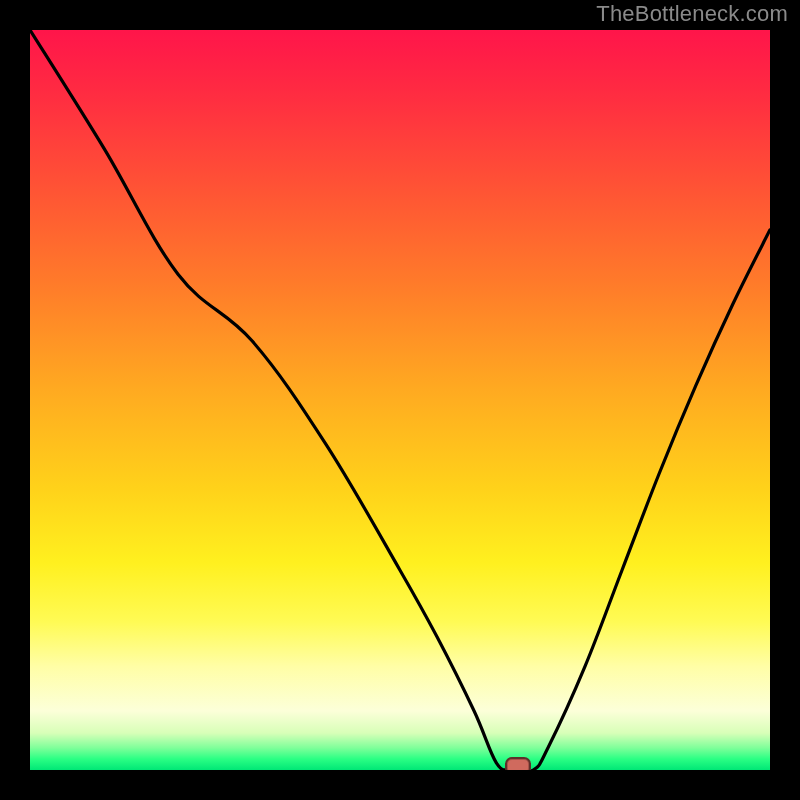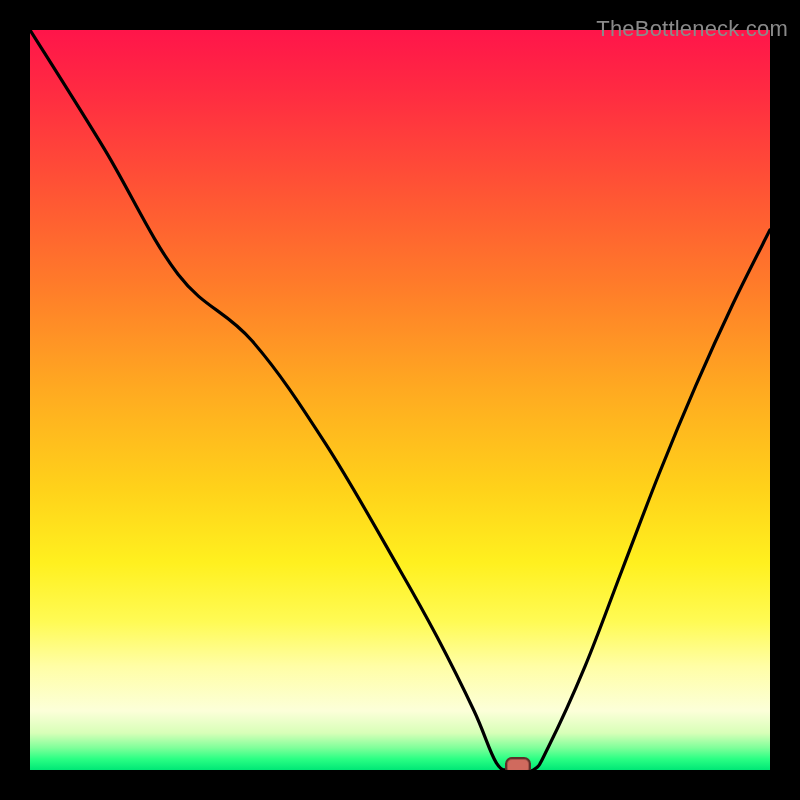--- a/index.html
+++ b/index.html
@@ -12,21 +12,21 @@
     font-family: Arial, Helvetica, sans-serif;
   }
   .frame {
     position: relative;
     width: 800px;
     height: 800px;
     background: #000;
   }
   .watermark {
     position: absolute;
-    top: 16px;
+    top: 1px;
     right: 12px;
     color: #8a8a8a;
     font-size: 22px;
     font-weight: 500;
     letter-spacing: 0.2px;
     z-index: 10;
   }
   .plot-area {
     position: absolute;
     left: 30px;

